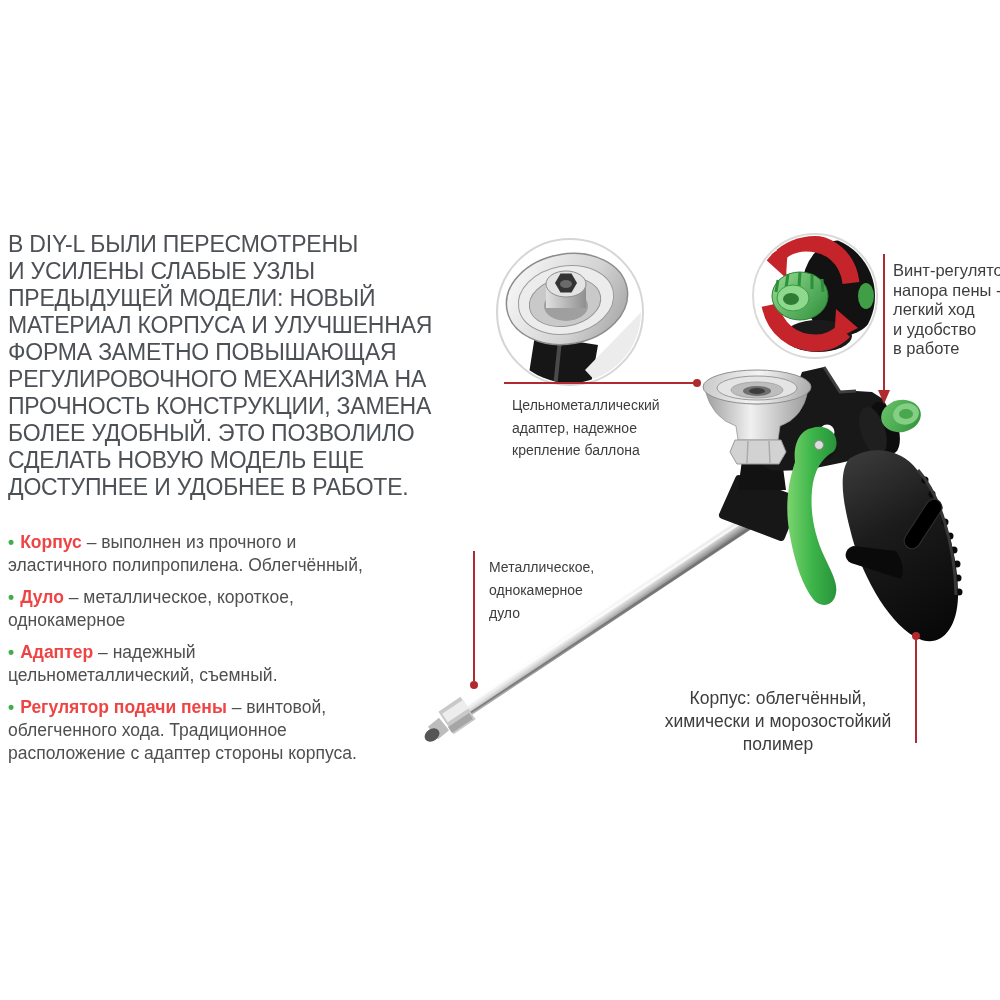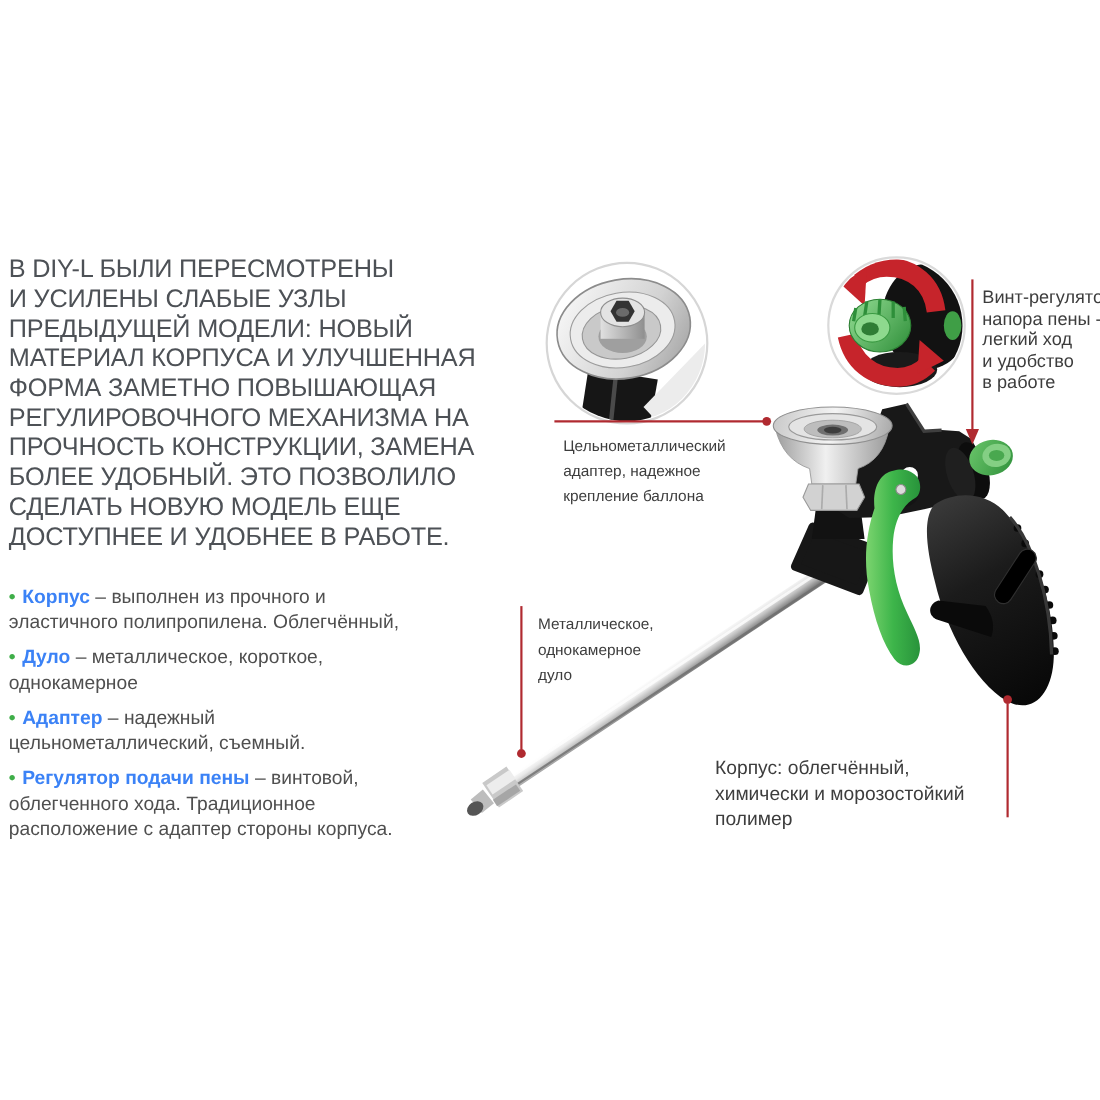--- a/index.html
+++ b/index.html
@@ -12,29 +12,29 @@
     font-size:23px;line-height:27px;font-weight:normal;
     letter-spacing:-0.2px;color:var(--headline-color,#4d5156);
     text-transform:uppercase;
   }
   .features{
     position:absolute;left:8px;top:531px;width:400px;
     font-size:17.5px;line-height:23px;color:var(--text-color,#4f4f4f);
   }
   .feature{margin-bottom:9px;}
   .feature .dot{color:var(--bullet-green,#3fae49);font-weight:bold;margin-right:6px;}
-  .feature strong{color:#3b82f6;}
+  .feature strong{color:#ef4444;}
   .callout{
     position:absolute;font-size:14px;line-height:22.5px;color:#3d3d3d;
     white-space:nowrap;
   }
   .callout-adapter{left:512px;top:394px;}
   .callout-regulator{left:893px;top:261px;font-size:16.5px;line-height:19.5px;}
   .callout-barrel{left:489px;top:556px;font-size:14px;line-height:23px;}
-  .callout-body{left:650px;top:687px;width:256px;text-align:left;font-size:17.5px;line-height:23px;}
+  .callout-body{left:650px;top:687px;width:256px;text-align:center;font-size:17.5px;line-height:23px;}
   svg.art{position:absolute;left:0;top:0;}
 </style>
 </head>
 <body>
 
 <div class="canvas">
 
   <div class="headline" id="headline">
       <div>В DIY-L БЫЛИ ПЕРЕСМОТРЕНЫ</div>
       <div>И УСИЛЕНЫ СЛАБЫЕ УЗЛЫ</div>

